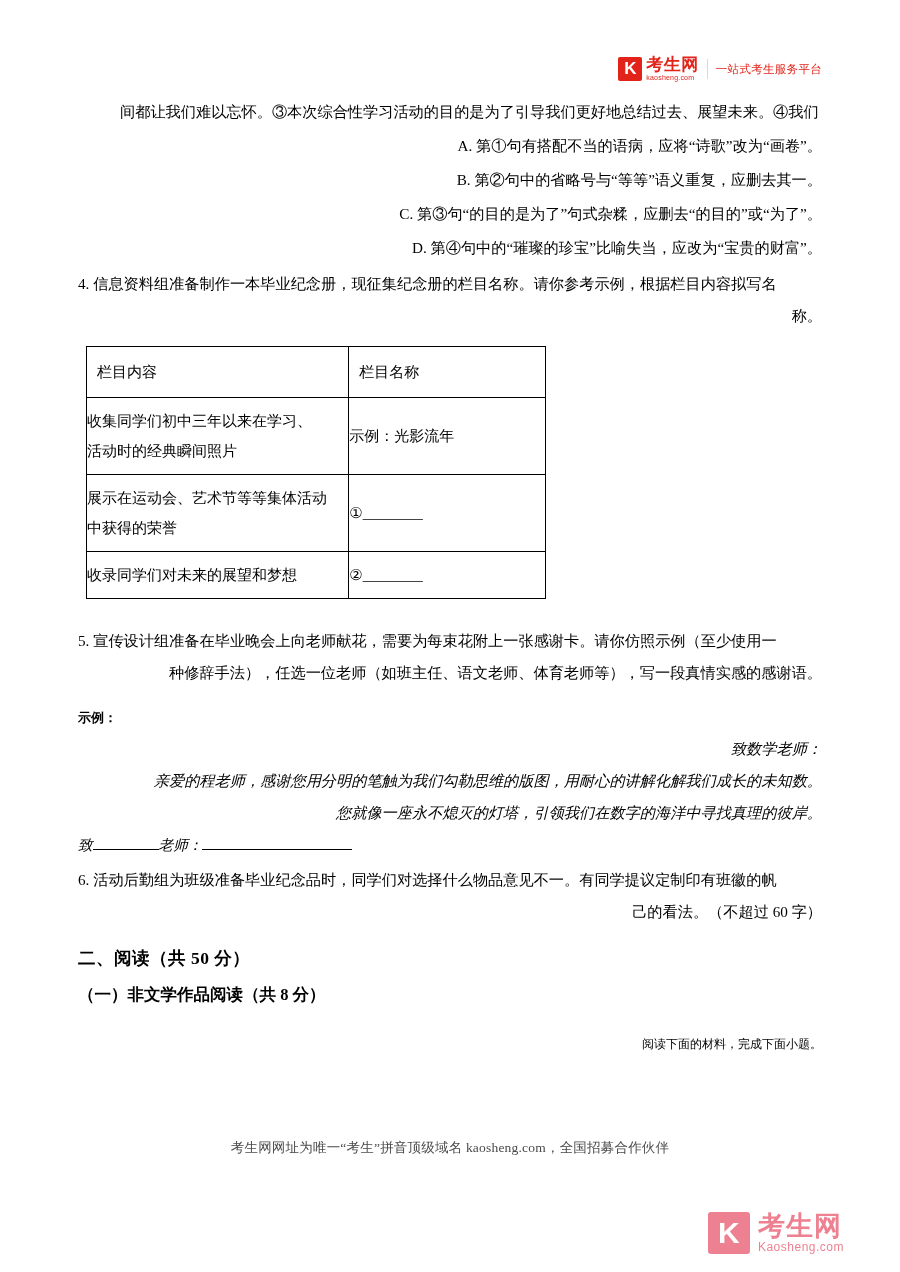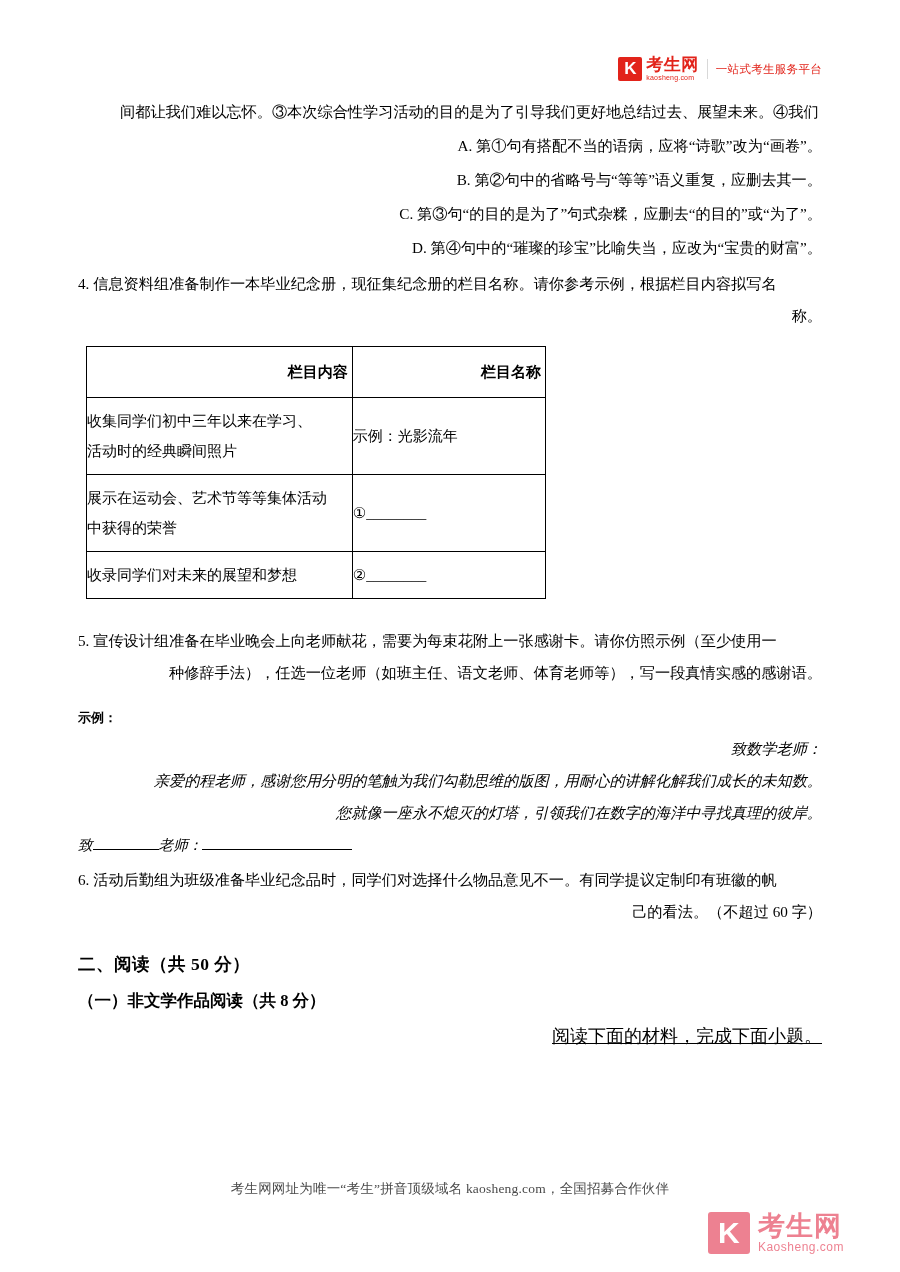--- a/index.html
+++ b/index.html
@@ -115,23 +115,22 @@
     margin-left: 0;
   }
   table.cols td {
     border: 1px solid #000000;
     font-size: 15px;
     line-height: 30px;
     padding: 8px 0;
     vertical-align: middle;
   }
   table.cols td.head {
-    text-align: right;
-    padding: 10px 4px;
-    font-weight: bold;
+    text-align: left;
+    padding: 10px 10px;
   }
   td.col-a { width: 268px; }
   td.col-b { width: 190px; }
 
   
   .example-head {
     margin-top: 14px;
     font-weight: bold;
     font-size: 13px;
     line-height: 30px;
@@ -158,45 +157,44 @@
   }
   .blank-inline {
     display: inline-block;
     border-bottom: 1px solid #000;
     width: 66px;
     vertical-align: baseline;
   }
 
   
   .sec-h1 {
-    margin-top: 18px;
+    margin-top: 12px;
     font-weight: bold;
     font-size: 17.5px;
     line-height: 36px;
     letter-spacing: 0.5px;
   }
   .sec-h2 {
     margin-top: 2px;
     font-weight: bold;
     font-size: 16.5px;
     line-height: 34px;
   }
   .plain-line {
-    margin-top: 2px;
-    font-size: 18px;
+    margin-top: 16px;
+    font-size: 12px;
     line-height: 32px;
-    text-decoration: underline;
   }
 
   
   .footer {
     position: absolute;
     left: 0;
     right: 0;
-    top: 1180px;
+    top: 1139px;
     text-align: center;
     font-size: 13.5px;
     color: #4a4a4a;
     letter-spacing: 0.2px;
   }
   
   .watermark {
     position: absolute;
     right: 56px;
     bottom: 18px;

